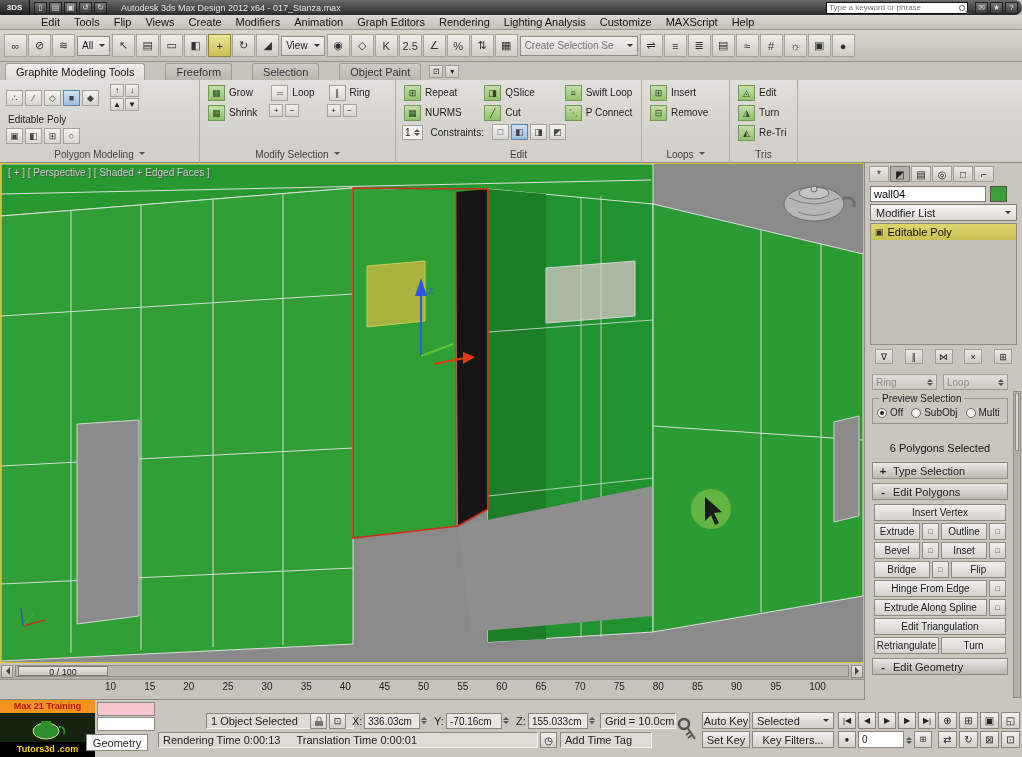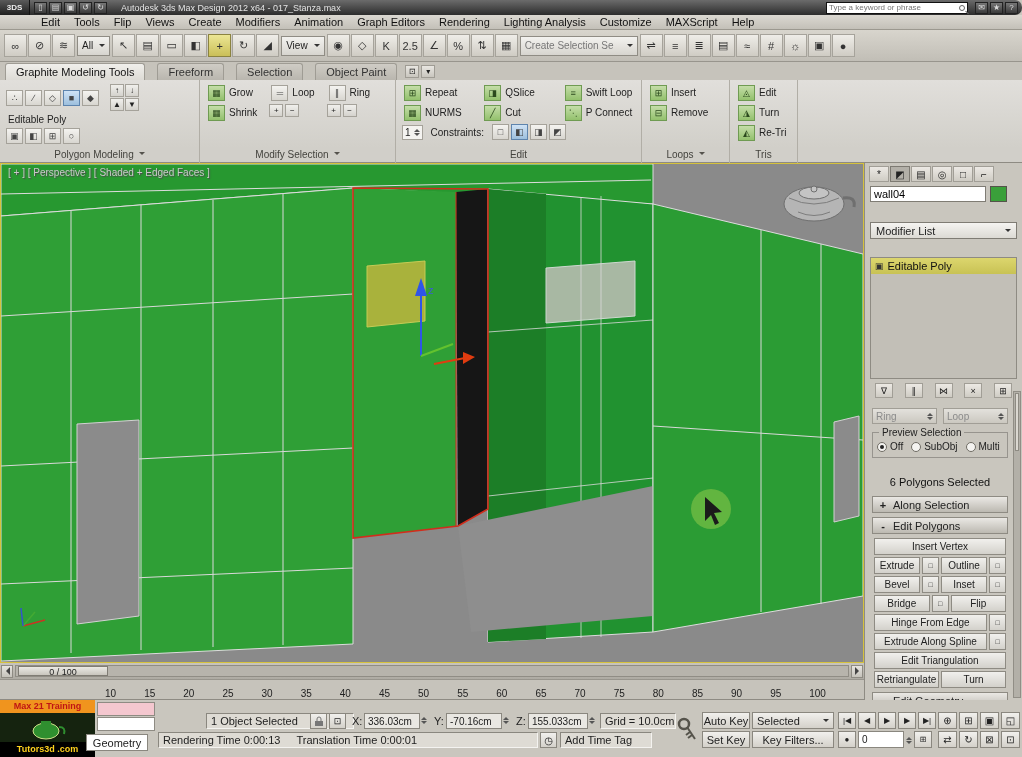--- a/index.html
+++ b/index.html
@@ -104,21 +104,21 @@
   #cmdpanel { position:absolute; top:163px; left:864px; width:158px; height:537px;
     background:#c9c6be; border-left:1px solid #8e8b83; }
   .cp-tabs { display:flex; gap:1px; padding:3px 4px 2px 4px; }
   .cpico { width:20px; height:16px; border:1px solid #a19e96; font-size:10px;
     background:linear-gradient(#ece9e4,#cfccc4); display:flex; align-items:center; justify-content:center; }
   .cpico.active { background:#b3b0a8; border-color:#7d7a72; }
   .cp-name { display:flex; gap:4px; padding:2px 5px; align-items:center; }
   .namefield { width:116px; height:16px; border:1px solid #7f7c74; background:#fff;
     font-size:11px; padding:0 3px; font-family:"Liberation Sans",sans-serif; }
   .swatch { width:17px; height:16px; border:1px solid #55534b; background:#3aa03a; }
-  .modlist { margin:18px 5px; height:17px; border:1px solid #7f7c74;
+  .modlist { margin:0 5px; height:17px; border:1px solid #7f7c74;
     background:linear-gradient(#f5f4f1,#dcdad4); display:flex; align-items:center;
     justify-content:space-between; padding:4px 5px; font-size:11px; }
   .stackbox { margin:2px 5px; height:122px; border:1px solid #8e8b83; background:#c2bfb7; }
   .stackrow { height:16px; background:linear-gradient(#dcd66e,#c8c254); display:flex;
     align-items:center; gap:4px; padding:0 4px; font-size:11px; color:#111; }
   .stackrow .si { font-size:9px; color:#333; }
   .stacktools { display:flex; justify-content:space-between; padding:2px 10px; }
   .cpsico { width:18px; height:15px; border:1px solid #a19e96; font-size:9px;
     background:linear-gradient(#ece9e4,#cfccc4); display:flex; align-items:center; justify-content:center; }
   .rollarea { padding:4px 12px 0 5px; }
@@ -153,21 +153,21 @@
   .tlarrow { width:12px; height:13px; border:1px solid #8e8b83;
     background:linear-gradient(#e6e4df,#c6c3bb); display:flex; align-items:center; justify-content:center; }
   .tri-l { width:0; height:0; border:4px solid transparent; border-right-color:#444; margin-right:3px;}
   .tri-r { width:0; height:0; border:4px solid transparent; border-left-color:#444; margin-left:3px;}
   .tltrack { flex:1; height:12px; margin:0 2px; background:#b7b4ac; border:1px solid #908d85; position:relative; }
   .tlgrip { position:absolute; left:2px; top:0; width:90px; height:10px;
     background:linear-gradient(#ebe9e4,#c8c5bd); border:1px solid #7f7c74;
     font-size:9px; text-align:center; line-height:10px; }
   #trackbar { position:absolute; top:679px; left:0; width:864px; height:21px;
     background:#c6c3bb; border-top:1px solid #98958d; border-bottom:1px solid #8e8b83; }
-  .ticks { position:absolute; left:105px; right:38px; top:8px; display:flex;
+  .ticks { position:absolute; left:105px; right:38px; top:1px; display:flex;
     justify-content:space-between; font-size:10px; color:#222; }
 
   
   #statusbar { position:absolute; top:700px; left:0; width:1022px; height:57px; background:#c9c6be; }
   .abs { position:absolute; }
   .sunken { background:#dedbd4; border:1px solid; border-color:#8a877f #f4f3f0 #f4f3f0 #8a877f;
     font-size:11px; display:flex; align-items:center; padding:0 4px; white-space:nowrap; overflow:hidden; }
   .sbtn { background:linear-gradient(#f1f0ed,#d4d1ca); border:1px solid #8a877f; font-size:11px;
     display:flex; align-items:center; justify-content:center; white-space:nowrap; }
   .cfield { background:#e9e7e2; border:1px solid #8a877f; font-size:10px;
@@ -285,21 +285,21 @@
       <div class="tbico">▤</div>
       <div class="tbico">≈</div>
       <div class="tbico">#</div>
       <div class="tbico">☼</div>
       <div class="tbico">▣</div>
       <div class="tbico">●</div>
     </span>
 </div>
 
 <div class="rtabs">
-  <span style="display:flex;gap:12px;align-items:center;">
+  <span style="display:flex;gap:20px;align-items:center;">
 
   <div class="rtab active">Graphite Modeling Tools</div>
       <div class="rtab">Freeform</div>
       <div class="rtab">Selection</div>
       <div class="rtab">Object Paint</div>
     </span>
   <span class="rcfg">
 
   <div class="rcfgico">⊡</div>
       <div class="rcfgico">▾</div>
@@ -588,21 +588,21 @@
             <span class="rdot"></span>
             <span>Multi</span>
           </label>
         </div>
     </div>
 
     <div class="cpstatus">6 Polygons Selected</div>
 
     <div class="rollbar">
       <span class="pm">+</span>
-      <span>Along Selection</span>
+      <span>Type Selection</span>
     </div>
 
     <div class="rollbar">
       <span class="pm">-</span>
       <span>Edit Polygons</span>
     </div>
 
     <div class="eprow">
         <div class="epbtn">Insert Vertex</div>
       </div>

